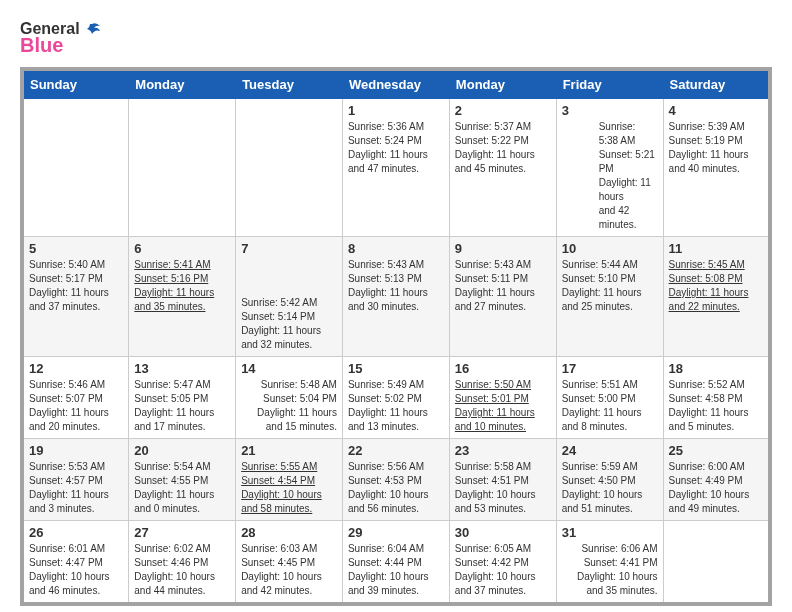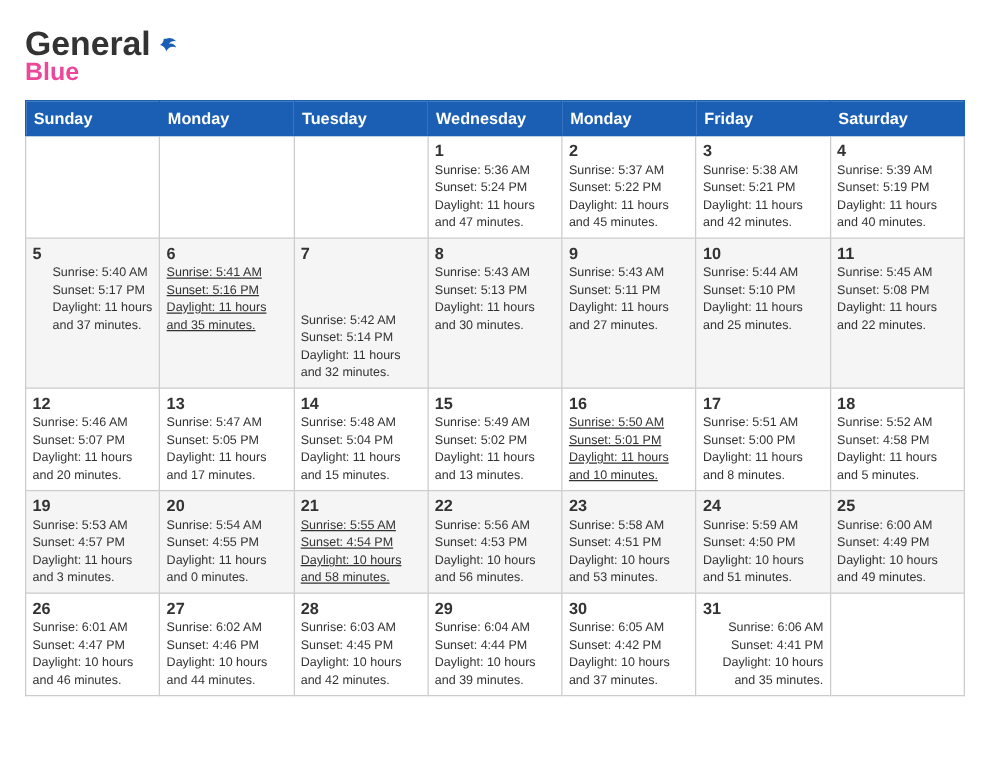--- a/index.html
+++ b/index.html
@@ -29,21 +29,21 @@
       font-weight: bold;
       color: #333;
     }
     .subtitle {
       font-size: 14px;
       color: #555;
     }
     .calendar {
       width: 100%;
       border-collapse: collapse;
-      border: 1px solid #a3a3a3;
+      border: 4px solid #a3a3a3;
     }
     .calendar th {
       background-color: #1a5fb4;
       color: #fff;
       font-size: 13px;
       font-weight: bold;
       text-align: left;
       padding: 6px 6px;
       border: 1px solid #1a5fb4;
     }
@@ -74,21 +74,21 @@
     .empty-cell {
       background: #f9f9f9;
     }
   </style>
 </head>
 <body>
 
 <div class="header">
   <div class="logo">
     <div style="display:flex; align-items:center;">
-      <span style="font-size:27px; font-weight:bold; color:#333; font-family:Arial;">
+      <span style="font-size:16px; font-weight:bold; color:#333; font-family:Arial;">
         <span style="color:#333;">General</span><svg style="display:inline;vertical-align:middle;margin-left:2px;" width="20" height="16" viewBox="0 0 20 16">
             <path d="M10 2 Q14 0 18 4 Q14 3 12 6 Q16 5 18 9 Q13 7 10 12 Q9 8 5 7 Q8 5 8 2 Z" fill="#1a5fb4"></path>
           </svg>
       </span>
     </div>
     <div style="font-size:20px; font-weight:bold; color:#ec4899; font-family:Arial; margin-top:-4px;">Blue</div>
   </div>
   <div class="title-block">
     <div class="month-title"></div>
     <div class="subtitle"></div>
@@ -121,37 +121,37 @@
         </td>
         <td>
           <span class="day-number">2</span>
           <div class="day-info" style="white-space: pre-line;">Sunrise: 5:37 AM
 Sunset: 5:22 PM
 Daylight: 11 hours
 and 45 minutes.</div>
         </td>
         <td>
           <span class="day-number">3</span>
-          <div class="day-info" style="white-space: pre-line;">Sunrise: 5:38 AM
+          <div class="day-info" style="white-space: pre-line; margin-left: 37px;">Sunrise: 5:38 AM
 Sunset: 5:21 PM
 Daylight: 11 hours
 and 42 minutes.</div>
         </td>
         <td>
           <span class="day-number">4</span>
           <div class="day-info" style="white-space: pre-line;">Sunrise: 5:39 AM
 Sunset: 5:19 PM
 Daylight: 11 hours
 and 40 minutes.</div>
         </td>
       </tr>
       <tr>
         <td>
           <span class="day-number">5</span>
-          <div class="day-info" style="white-space: pre-line; margin-left: 16px;">Sunrise: 5:40 AM
+          <div class="day-info" style="white-space: pre-line;">Sunrise: 5:40 AM
 Sunset: 5:17 PM
 Daylight: 11 hours
 and 37 minutes.</div>
         </td>
         <td>
           <span class="day-number">6</span>
           <div class="day-info" style="white-space: pre-line; text-decoration: underline;">Sunrise: 5:41 AM
 Sunset: 5:16 PM
 Daylight: 11 hours
 and 35 minutes.</div>
@@ -179,21 +179,21 @@
         </td>
         <td>
           <span class="day-number">10</span>
           <div class="day-info" style="white-space: pre-line;">Sunrise: 5:44 AM
 Sunset: 5:10 PM
 Daylight: 11 hours
 and 25 minutes.</div>
         </td>
         <td>
           <span class="day-number">11</span>
-          <div class="day-info" style="white-space: pre-line;">Sunrise: 5:45 AM
+          <div class="day-info" style="white-space: pre-line; text-decoration: underline;">Sunrise: 5:45 AM
 Sunset: 5:08 PM
 Daylight: 11 hours
 and 22 minutes.</div>
         </td>
       </tr>
       <tr>
         <td>
           <span class="day-number">12</span>
           <div class="day-info" style="white-space: pre-line;">Sunrise: 5:46 AM
 Sunset: 5:07 PM
@@ -202,21 +202,21 @@
         </td>
         <td>
           <span class="day-number">13</span>
           <div class="day-info" style="white-space: pre-line;">Sunrise: 5:47 AM
 Sunset: 5:05 PM
 Daylight: 11 hours
 and 17 minutes.</div>
         </td>
         <td>
           <span class="day-number">14</span>
-          <div class="day-info" style="white-space: pre-line;">Sunrise: 5:48 AM
+          <div class="day-info" style="white-space: pre-line; text-align: right;">Sunrise: 5:48 AM
 Sunset: 5:04 PM
 Daylight: 11 hours
 and 15 minutes.</div>
         </td>
         <td>
           <span class="day-number">15</span>
           <div class="day-info" style="white-space: pre-line;">Sunrise: 5:49 AM
 Sunset: 5:02 PM
 Daylight: 11 hours
 and 13 minutes.</div>

